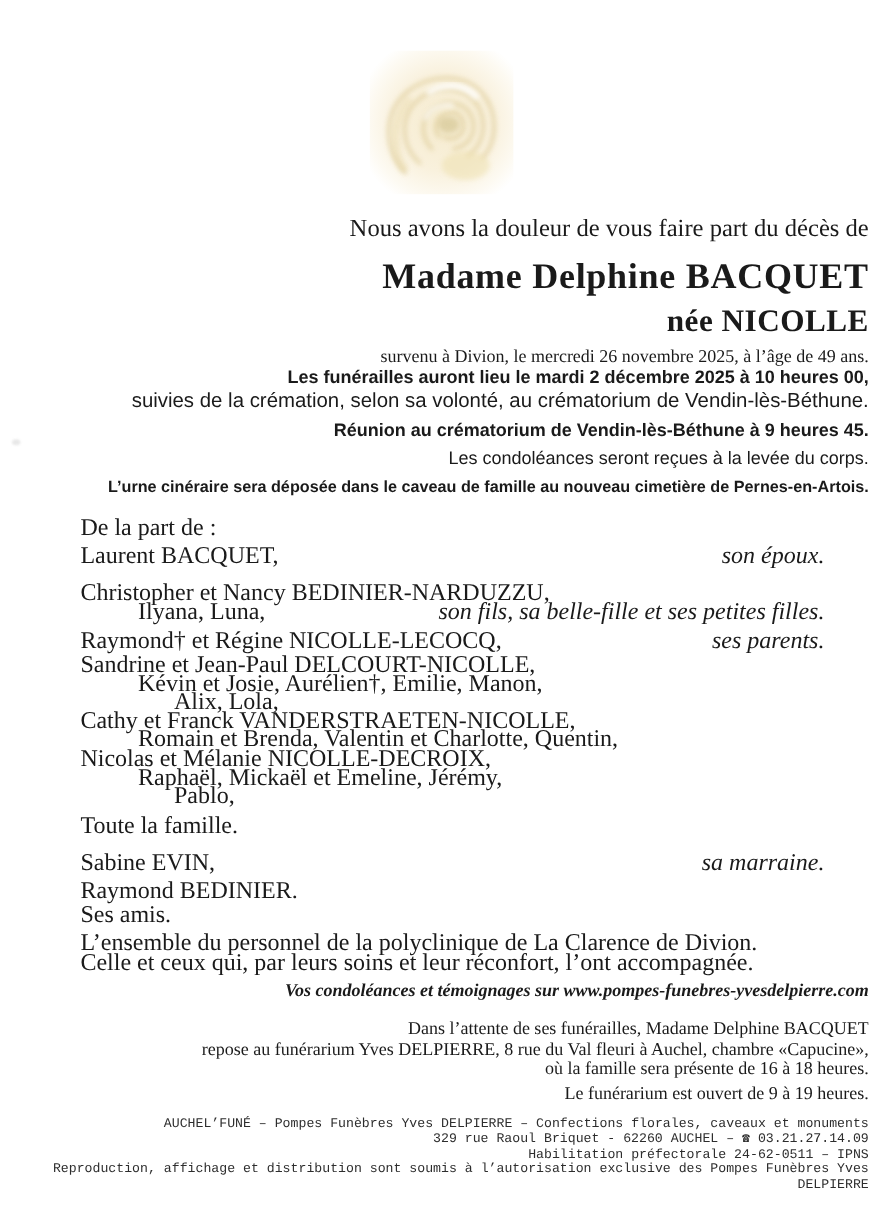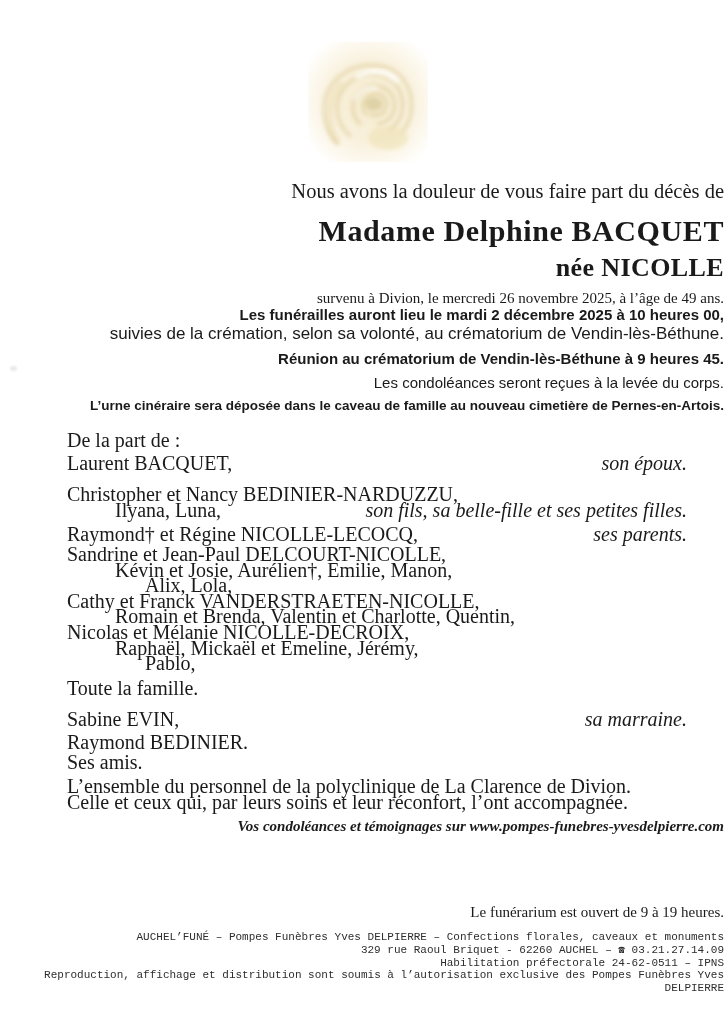--- a/index.html
+++ b/index.html
@@ -156,20 +156,25 @@
       </div>
     <div class="fline g9">
         <span>L’ensemble du personnel de la polyclinique de La Clarence de Divion.</span>
       </div>
     <div class="fline">
         <span>Celle et ceux qui, par leurs soins et leur réconfort, l’ont accompagnée.</span>
       </div>
   </div>
 
   <div class="centered website">Vos condoléances et témoignages sur www.pompes-funebres-yvesdelpierre.com</div>
+  <div class="centered wake">
+    <div>Dans l’attente de ses funérailles, Madame Delphine BACQUET</div>
+    <div>repose au funérarium Yves DELPIERRE, 8 rue du Val fleuri à Auchel, chambre «Capucine»,</div>
+    <div>où la famille sera présente de 16 à 18 heures.</div>
+  </div>
   <div class="centered hours">Le funérarium est ouvert de 9 à 19 heures.</div>
 
   <div class="centered foot">
     <div>AUCHEL’FUNÉ – Pompes Funèbres Yves DELPIERRE – Confections florales, caveaux et monuments</div>
     <div>
       <span>329 rue Raoul Briquet - 62260 AUCHEL –</span>
       <span>☎</span>
       <span>03.21.27.14.09</span>
     </div>
     <div>Habilitation préfectorale 24-62-0511 – IPNS</div>

